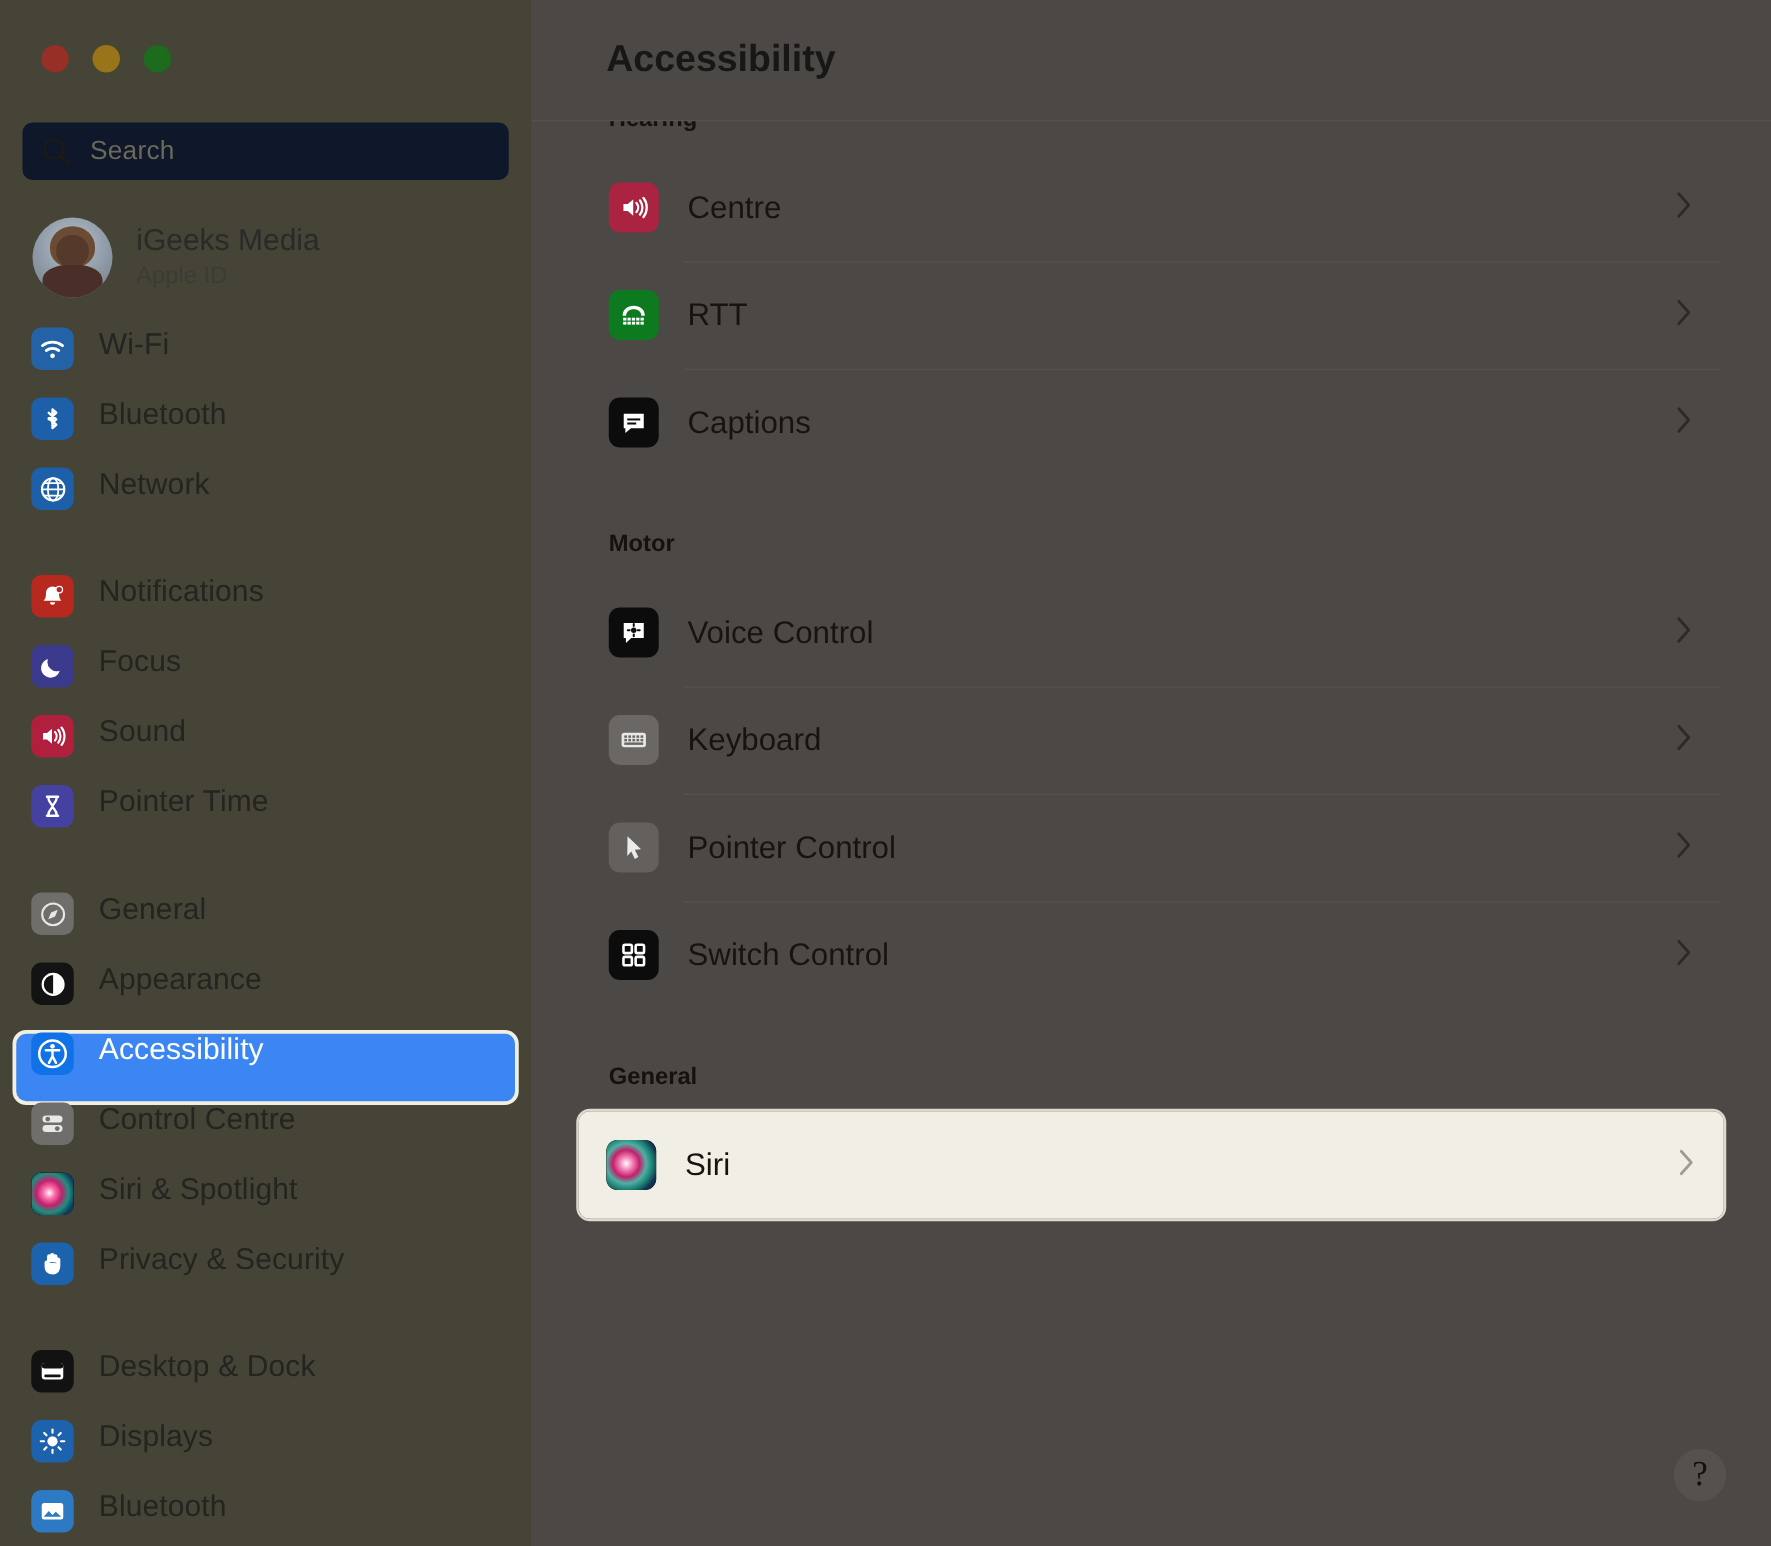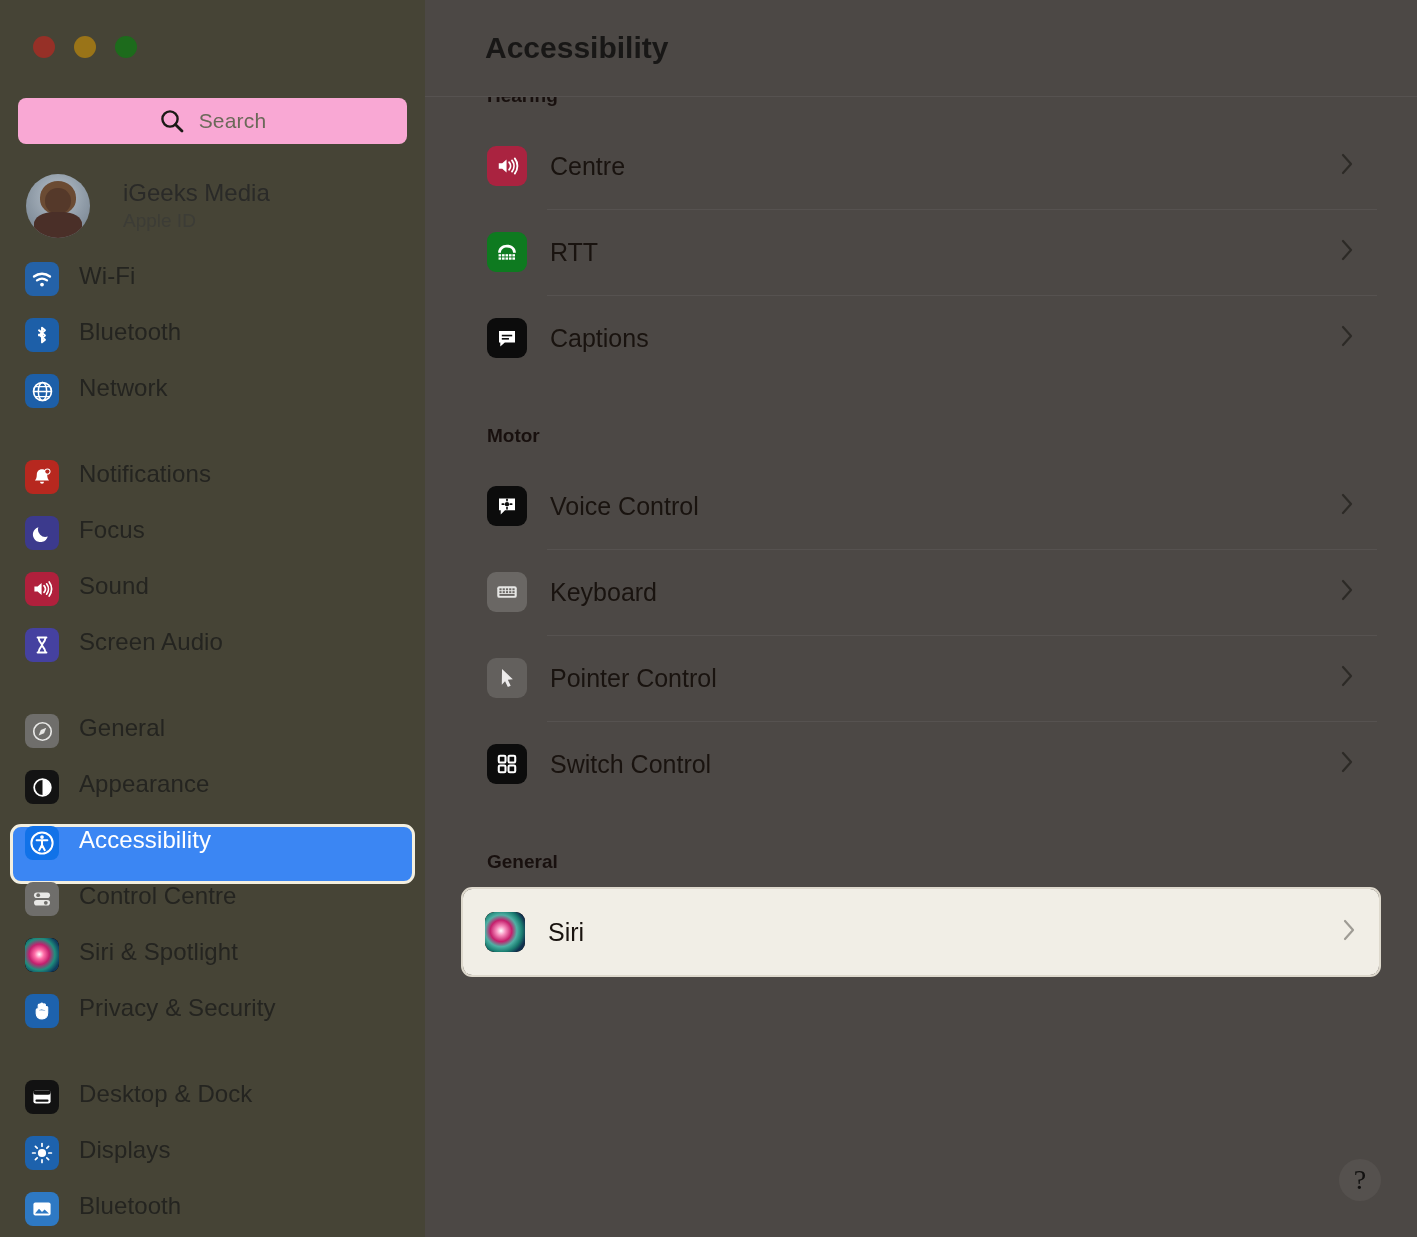--- a/index.html
+++ b/index.html
@@ -46,38 +46,37 @@
     display: block;
   }
   .tl-close  { background: #963027; }
   .tl-min    { background: #9a7418; }
   .tl-max    { background: #1d6b1c; }
 
   .search-wrap {
     margin: 32px 18px 0 18px;
     height: 46px;
     border-radius: 8px;
-    background: #f9a8d4;
+    background: #0f172a;
     display: flex;
     align-items: center;
     padding: 0 14px;
     gap: 14px;
-    justify-content: center;
   }
   .search-icon { flex: 0 0 auto; display: flex; align-items: center; }
   .search-input-text {
     font-size: 21px;
     color: #6b6959;
     letter-spacing: .2px;
   }
 
   .account {
     display: flex;
     align-items: center;
-    gap: 33px;
+    gap: 19px;
     padding: 28px 0 0 26px;
     height: 96px;
   }
   .avatar {
     width: 64px; height: 64px;
     border-radius: 50%;
     background: radial-gradient(circle at 50% 35%, #b9c3cc 0%, #8d99a5 55%, #6e7a86 100%);
     position: relative;
     overflow: hidden;
     flex: 0 0 64px;
@@ -336,21 +335,21 @@
           </span>
           <span class="label">Sound</span>
         </div>
         <div class="nav-item">
           <span class="app-icon" style="background:#4541a0;">
             <svg width="24" height="24" viewBox="0 0 24 24">
               <path d="M7.6 4.4h8.8M7.6 19.6h8.8" stroke="#fff" stroke-width="2" stroke-linecap="round"></path>
               <path d="M8.6 4.8c0 4 3.4 5.5 3.4 7.2s-3.4 3.2-3.4 7.2M15.4 4.8c0 4-3.4 5.5-3.4 7.2s3.4 3.2 3.4 7.2" fill="none" stroke="#fff" stroke-width="1.9"></path>
             </svg>
           </span>
-          <span class="label">Screen Audio</span>
+          <span class="label">Pointer Time</span>
         </div>
       </div>
 
       <div class="nav-group">
         <div class="nav-item">
           <span class="app-icon" style="background:#6f6e6b;">
             <svg width="25" height="25" viewBox="0 0 24 24">
               <circle cx="12" cy="12" r="8.4" fill="none" stroke="#e7e7e5" stroke-width="1.6"></circle>
               <path d="M15.6 8.4l-5.2 2.2-2.1 5.2 5.2-2.2z" fill="#e7e7e5"></path>
             </svg>

